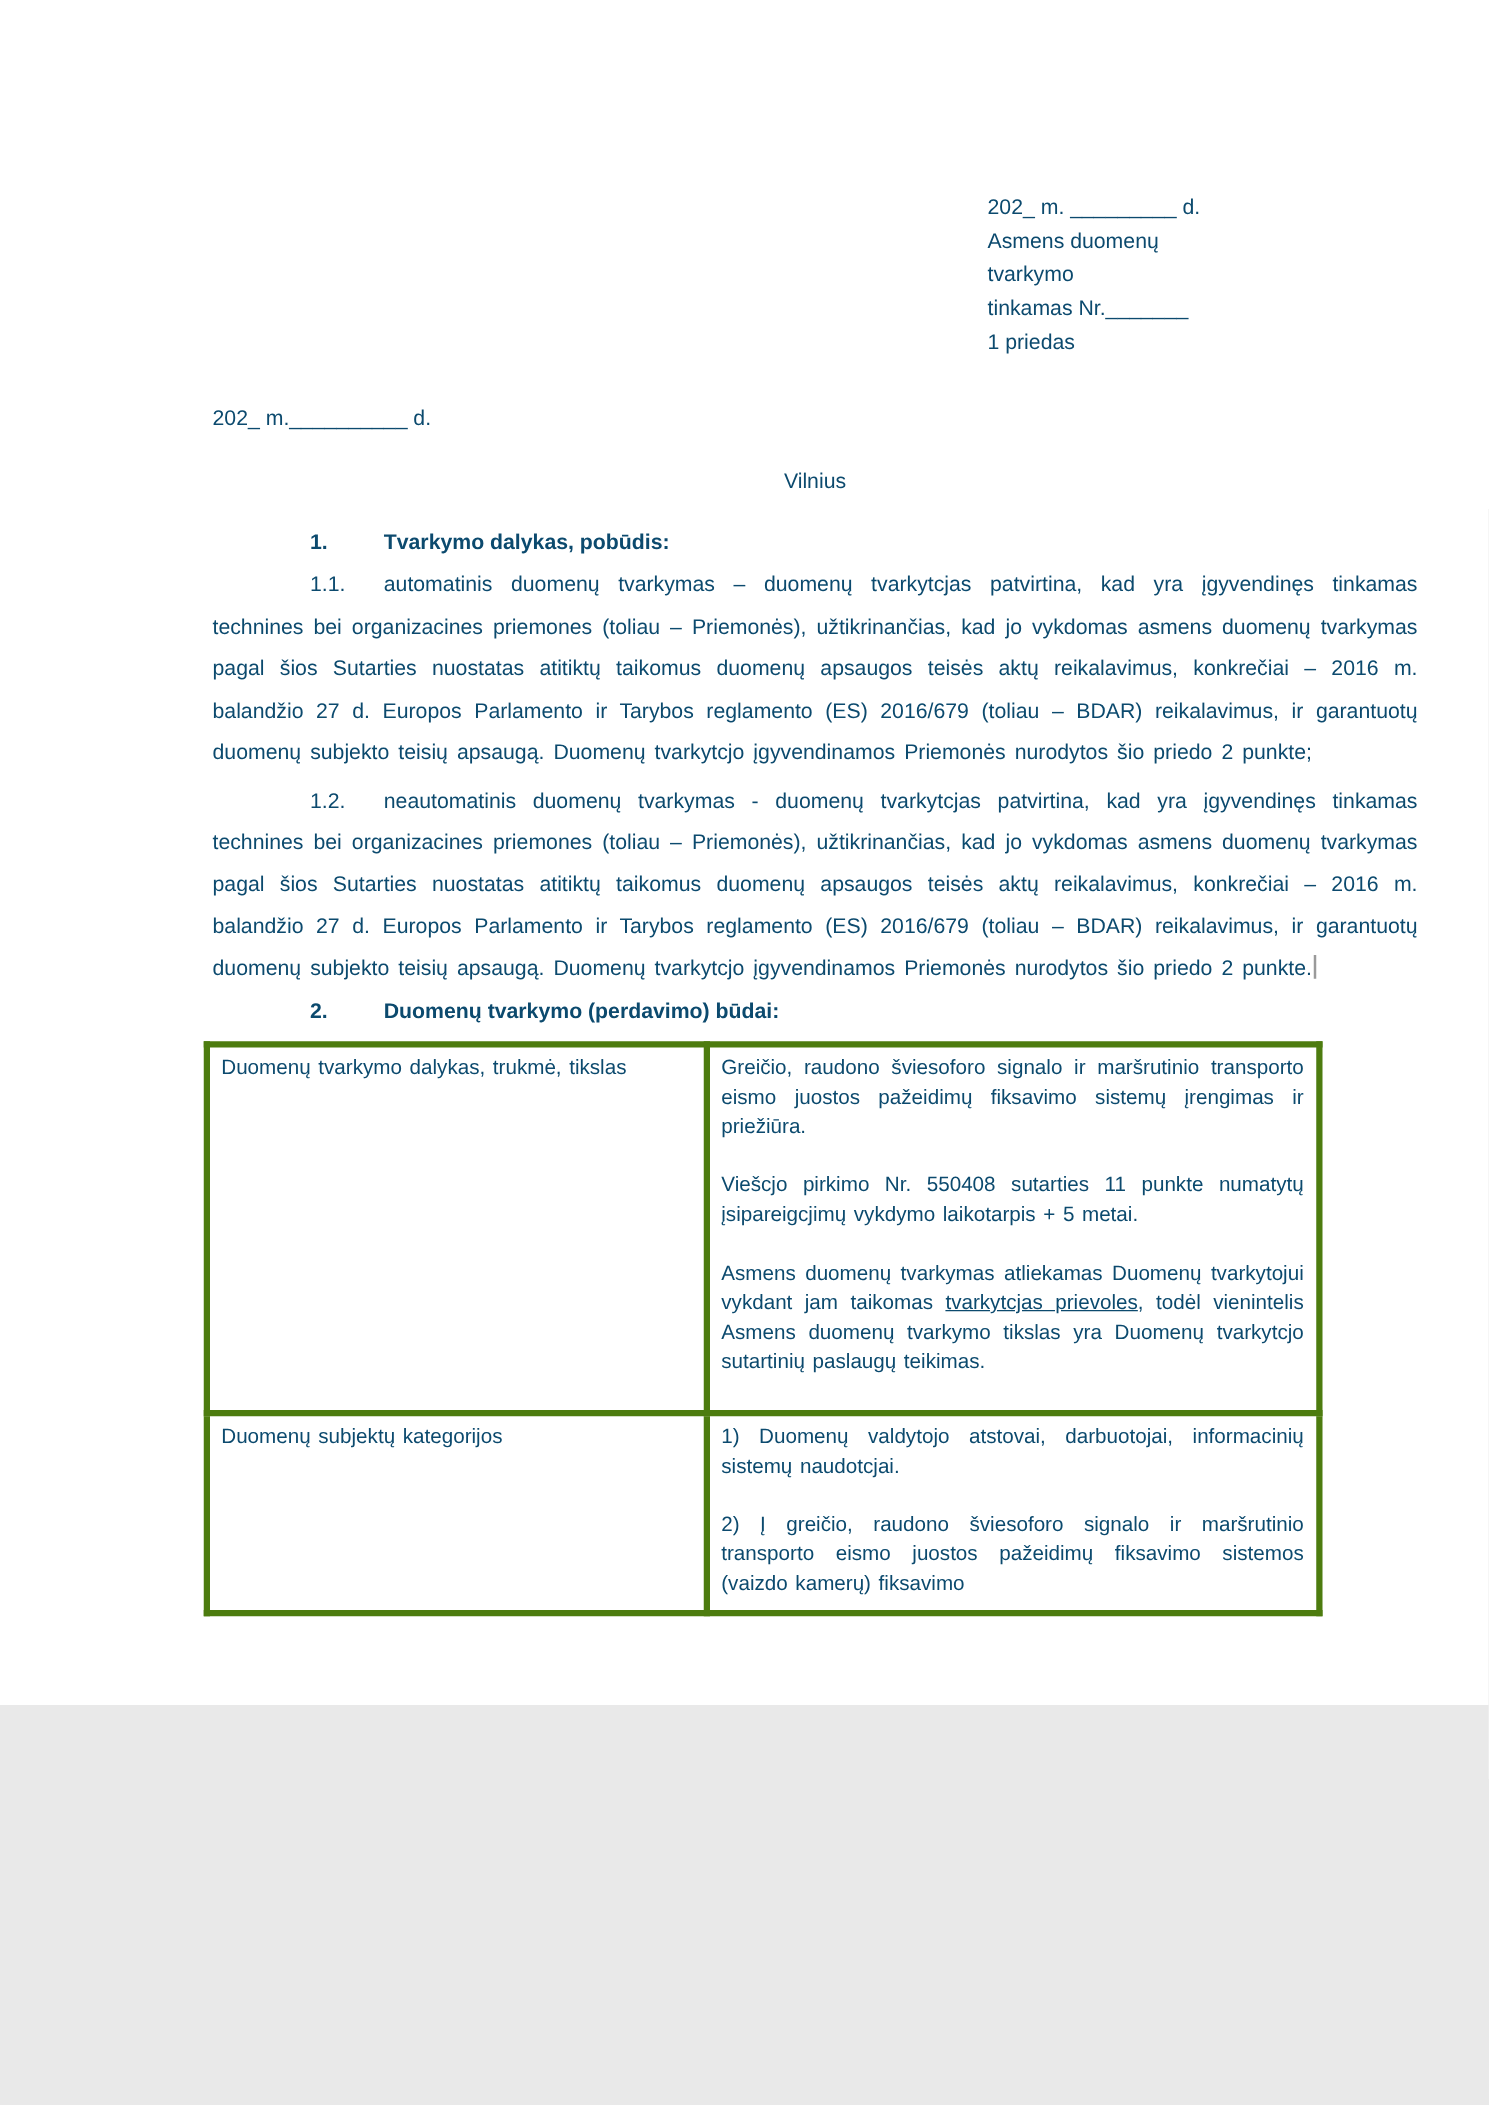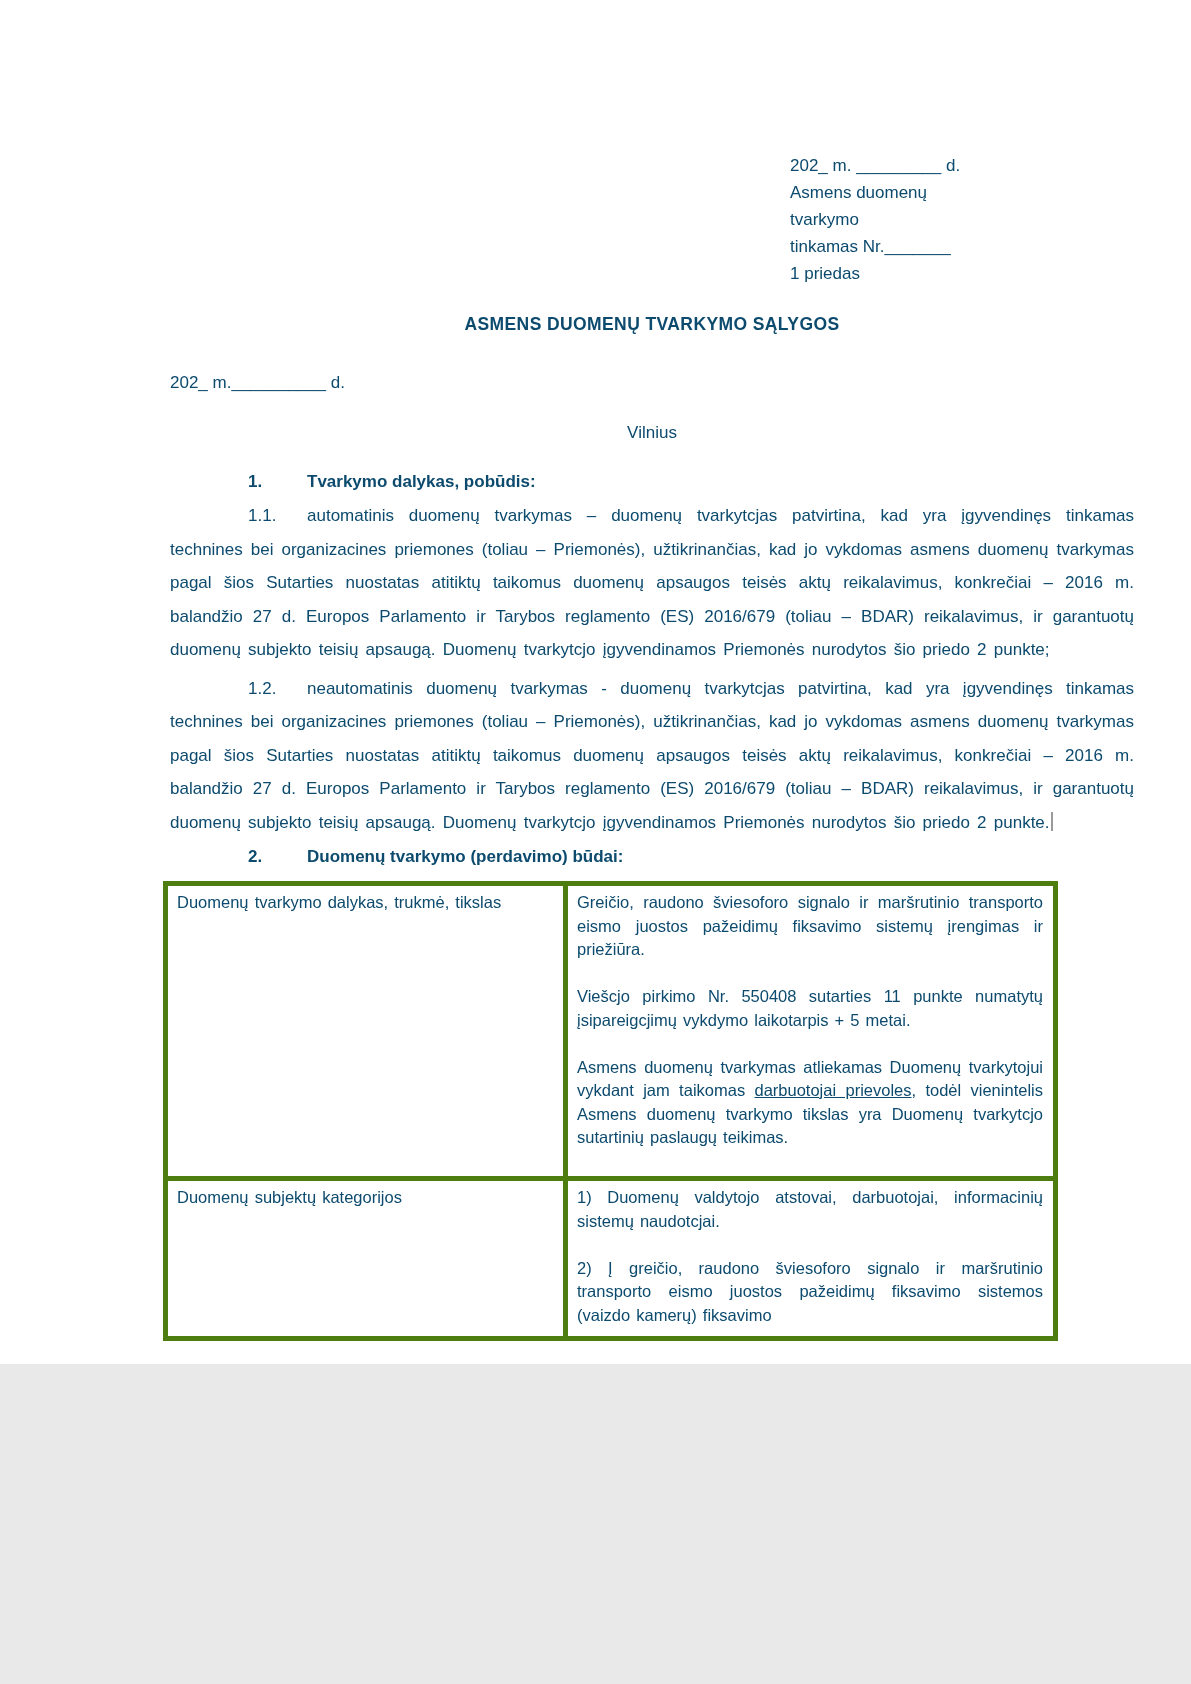--- a/index.html
+++ b/index.html
@@ -105,21 +105,20 @@
 <div class="page">
 
   <div class="header-block">
     <div>202_ m.  _________  d.</div>
     <div>Asmens duomenų</div>
     <div>tvarkymo</div>
     <div>tinkamas Nr._______</div>
     <div>1 priedas</div>
   </div>
 
-  <div class="doc-title">ASMENS DUOMENŲ TVARKYMO SĄLYGOS</div>
 
   <div class="date-line">202_ m.__________ d.</div>
 
   <div class="city-line">Vilnius</div>
 
   <h2 class="sec-heading"><span class="sec-num">1.</span><span>Tvarkymo dalykas, pobūdis:</span></h2>
 
   <p class="body-par"><span class="par-num">1.1.</span><span>automatinis duomenų tvarkymas – duomenų tvarkytcjas patvirtina, kad yra įgyvendinęs tinkamas technines bei organizacines priemones (toliau – Priemonės), užtikrinančias, kad jo vykdomas asmens duomenų tvarkymas pagal šios Sutarties nuostatas atitiktų taikomus duomenų apsaugos teisės aktų reikalavimus, konkrečiai – 2016 m. balandžio 27 d. Europos Parlamento ir Tarybos reglamento (ES) 2016/679 (toliau – BDAR) reikalavimus, ir garantuotų duomenų subjekto teisių apsaugą. Duomenų tvarkytcjo įgyvendinamos Priemonės nurodytos šio priedo 2 punkte;</span></p>
 
   <p class="body-par"><span class="par-num">1.2.</span><span>neautomatinis duomenų tvarkymas - duomenų tvarkytcjas patvirtina, kad yra įgyvendinęs tinkamas technines bei organizacines priemones (toliau – Priemonės), užtikrinančias, kad jo vykdomas asmens duomenų tvarkymas pagal šios Sutarties nuostatas atitiktų taikomus duomenų apsaugos teisės aktų reikalavimus, konkrečiai – 2016 m. balandžio 27 d. Europos Parlamento ir Tarybos reglamento (ES) 2016/679 (toliau – BDAR) reikalavimus, ir garantuotų duomenų subjekto teisių apsaugą. Duomenų tvarkytcjo įgyvendinamos Priemonės nurodytos šio priedo 2 punkte.</span><span class="text-cursor"></span></p>
@@ -128,21 +127,21 @@
 
   <table class="data-table">
     <tbody>
         <tr class="row-tall">
       <td class="col-left cell">
         <p>Duomenų tvarkymo dalykas, trukmė, tikslas</p>
       </td>
       <td class="col-right cell">
         <p>Greičio, raudono šviesoforo signalo ir maršrutinio transporto eismo juostos pažeidimų fiksavimo sistemų įrengimas ir priežiūra.</p>
         <p>Viešcjo pirkimo Nr. 550408 sutarties 11 punkte numatytų įsipareigcjimų vykdymo laikotarpis + 5 metai.</p>
-        <p><span>Asmens duomenų tvarkymas atliekamas Duomenų tvarkytojui vykdant jam taikomas </span><span class="u">darbuotojai prievoles</span><span>, todėl vienintelis Asmens duomenų tvarkymo tikslas yra Duomenų tvarkytcjo sutartinių paslaugų teikimas.</span></p>
+        <p><span>Asmens duomenų tvarkymas atliekamas Duomenų tvarkytojui vykdant jam taikomas </span><span class="u">tvarkytcjas prievoles</span><span>, todėl vienintelis Asmens duomenų tvarkymo tikslas yra Duomenų tvarkytcjo sutartinių paslaugų teikimas.</span></p>
       </td>
     </tr>
     <tr class="row-short">
       <td class="col-left cell">
         <p>Duomenų subjektų kategorijos</p>
       </td>
       <td class="col-right cell">
         <p>1) Duomenų valdytojo atstovai, darbuotojai, informacinių sistemų naudotcjai.</p>
         <p>2) Į greičio, raudono šviesoforo signalo ir maršrutinio transporto eismo juostos pažeidimų fiksavimo sistemos (vaizdo kamerų) fiksavimo</p>
       </td>

